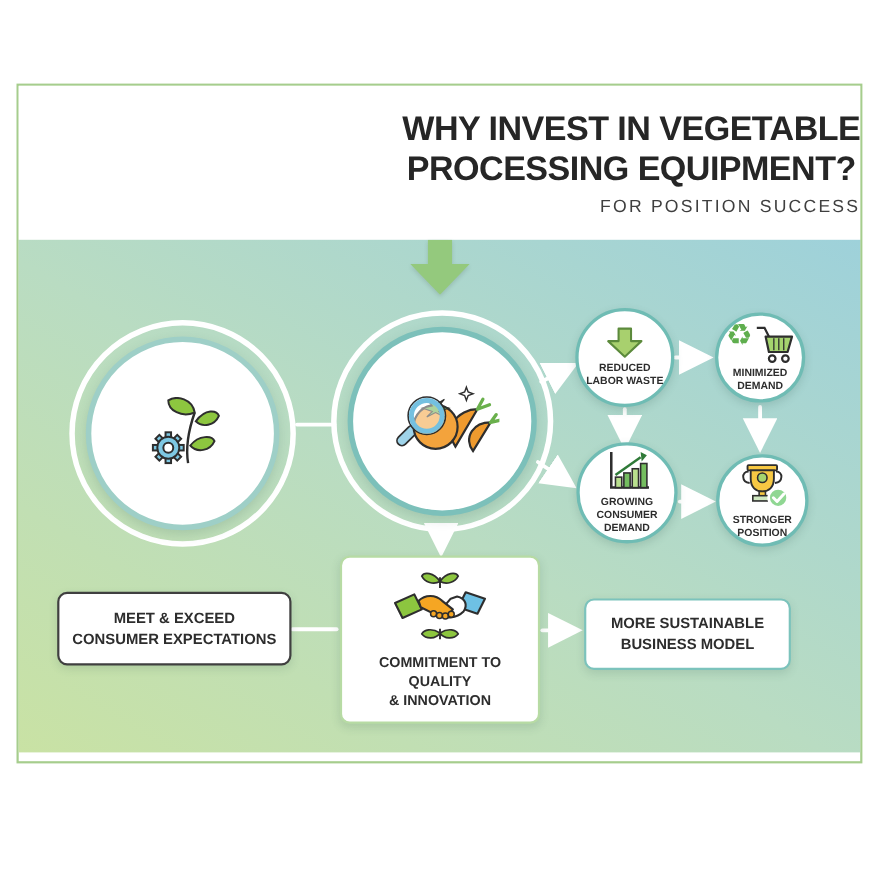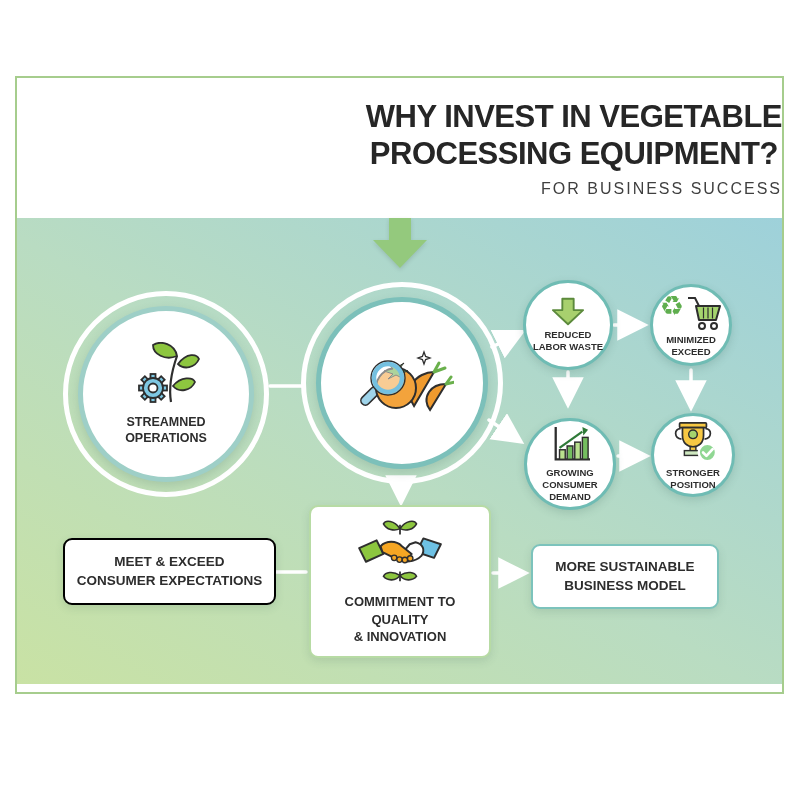--- a/index.html
+++ b/index.html
@@ -21,42 +21,42 @@
               box-sizing:border-box;background:#fff;display:flex;flex-direction:column;
               align-items:center;justify-content:center;gap:6px;box-shadow:0 4px 10px rgba(60,100,90,.18);}
   .teal-light{border:5px solid #9ecfc7;}
   .teal-mid{border:5px solid #7cc0ba;}
   .snode{position:absolute;border-radius:50%;box-sizing:border-box;border:3px solid #6fbcb4;background:#fff;
          display:flex;flex-direction:column;align-items:center;justify-content:center;gap:2px;z-index:3;
          box-shadow:0 3px 8px rgba(60,100,90,.2);}
   .box{position:absolute;box-sizing:border-box;background:#fff;border-radius:9px;z-index:3;
        display:flex;flex-direction:column;align-items:center;justify-content:center;gap:4px;
        box-shadow:0 3px 8px rgba(60,100,90,.16);}
-  .box-light{border:2px solid #000000;margin-left:11px;}
+  .box-light{border:2px solid #404040;}
   .box-green{border:2px solid #b7dba4;}
   .box-teal{border:2px solid #7cc3bc;}
   .label{font-weight:700;text-align:center;white-space:pre-line;color:#2d2d2d;}
   .label.big{font-size:12.5px;line-height:1.3;}
   .label.small{font-size:9.5px;line-height:1.25;}
   .label.boxl{font-size:13.5px;line-height:1.35;}
   .label.commit{font-size:13px;line-height:1.35;}
   .icon-row{display:flex;align-items:flex-start;gap:2px;}
   .recycle-glyph{font-family:"DejaVu Sans",sans-serif;font-size:27px;line-height:1;color:#5fae4e;}
 </style>
 </head>
 <body>
 
 <div class="canvas">
 
   <div class="frame"></div>
 
   <div class="header">
     <h1 class="title">WHY INVEST IN VEGETABLE
 PROCESSING EQUIPMENT?</h1>
-    <div class="subtitle">FOR BUSINESS SUCCESS</div>
+    <div class="subtitle">FOR POSITION SUCCESS</div>
   </div>
 
   <div class="gradient"></div>
 
   <svg class="big-down-arrow" width="58" height="50" viewBox="0 0 58 50">
     <path d="M18 0 H40 V22 H56 L29 50 L2 22 H18 Z" fill="#94c97d"></path>
   </svg>
 
   <svg class="connectors" width="800" height="800" viewBox="0 0 800 800">
     <defs>
@@ -87,22 +87,20 @@
         <path d="M42 44 C50 34 62 35 64 40 C60 49 48 51 42 44 Z" fill="#8dc63f" stroke="#2e2e2e" stroke-width="1.8"></path>
         <g fill="#7ec8e3" stroke="#2e2e2e" stroke-width="1.8">
           <rect x="19.5" y="32" width="5" height="28" transform="rotate(0 22 46)"></rect>
           <rect x="19.5" y="32" width="5" height="28" transform="rotate(45 22 46)"></rect>
           <rect x="19.5" y="32" width="5" height="28" transform="rotate(90 22 46)"></rect>
           <rect x="19.5" y="32" width="5" height="28" transform="rotate(135 22 46)"></rect>
           <circle cx="22" cy="46" r="10"></circle>
           <circle cx="22" cy="46" r="4.5" fill="#ffffff"></circle>
         </g>
       </svg>
-      <div class="label big">STREAMNED
-OPERATIONS</div>
     </div>
   </div>
 
   <div class="ring" style="left:301px;top:282px;width:202px;height:202px">
     <div class="ring-inner teal-mid">
       <svg width="104" height="66" viewBox="0 0 104 66">
         <rect x="9" y="41.5" width="22" height="9" rx="4.5" transform="rotate(135 20 46)" fill="#9fd4ea" stroke="#2e2e2e" stroke-width="1.6"></rect>
         <path d="M84 22 L64 56 C60 50 58 42 62 34 C67 26 76 22 84 22 Z" fill="#ef9a2e" stroke="#2e2e2e" stroke-width="2"></path>
         <path d="M84 22 l5 -9 M84 22 l11 -4" stroke="#6ab04c" stroke-width="3" stroke-linecap="round"></path>
         <path d="M96 34 L80 60 C76 55 75 48 79 42 C83 36 90 34 96 34 Z" fill="#ef9a2e" stroke="#2e2e2e" stroke-width="2"></path>
@@ -129,24 +127,24 @@
       <span class="recycle-glyph">♻</span>
       <svg width="36" height="40" viewBox="0 0 36 40">
         <path d="M2 6 h7 l4 8" stroke="#2e2e2e" stroke-width="2" fill="none"></path>
         <polygon points="10,14 34,14 30,28 13,28" fill="#a5d46e" stroke="#2e2e2e" stroke-width="2" stroke-linejoin="round"></polygon>
         <path d="M17.5 15.5 V26.5 M22 15.5 V26.5 M26.5 15.5 V26.5" stroke="#2e2e2e" stroke-width="1.2"></path>
         <circle cx="16" cy="34" r="3" fill="#ffffff" stroke="#2e2e2e" stroke-width="2"></circle>
         <circle cx="28" cy="34" r="3" fill="#ffffff" stroke="#2e2e2e" stroke-width="2"></circle>
       </svg>
     </div>
     <div class="label small">MINIMIZED
-EXCEED</div>
-  </div>
-
-  <div class="snode" style="left:524px;top:418px;width:92px;height:92px">
+DEMAND</div>
+  </div>
+
+  <div class="snode" style="left:524px;top:402px;width:92px;height:92px">
     <svg width="46" height="40" viewBox="0 0 46 42">
       <path d="M8 2 V36 H44" stroke="#2e2e2e" stroke-width="2.4" fill="none"></path>
       <rect x="12" y="26" width="6" height="10" fill="#b9e08e" stroke="#2e2e2e" stroke-width="1.5"></rect>
       <rect x="20" y="22" width="6" height="14" fill="#74bd5f" stroke="#2e2e2e" stroke-width="1.5"></rect>
       <rect x="28" y="18" width="6" height="18" fill="#b9e08e" stroke="#2e2e2e" stroke-width="1.5"></rect>
       <rect x="36" y="13" width="6" height="23" fill="#74bd5f" stroke="#2e2e2e" stroke-width="1.5"></rect>
       <path d="M12 24 L36 7" stroke="#2f7a38" stroke-width="2.4" fill="none"></path>
       <polygon points="36,2 42,5 37,11" fill="#2f7a38"></polygon>
     </svg>
     <div class="label small">GROWING

